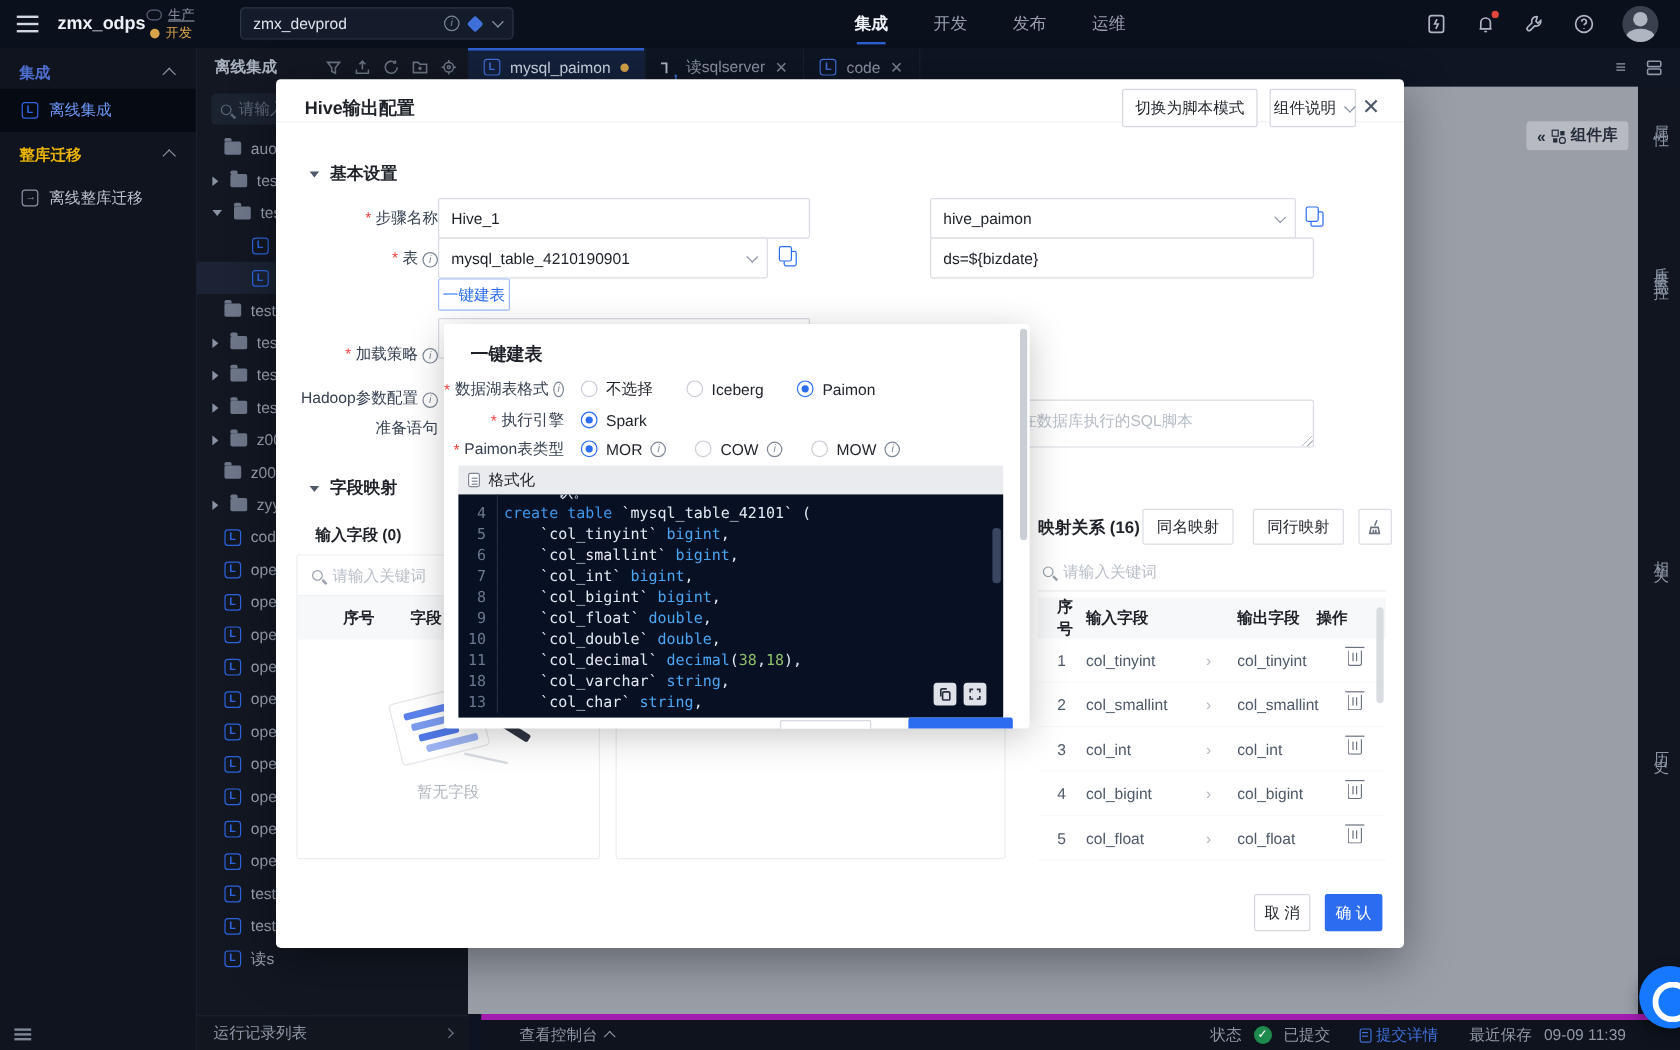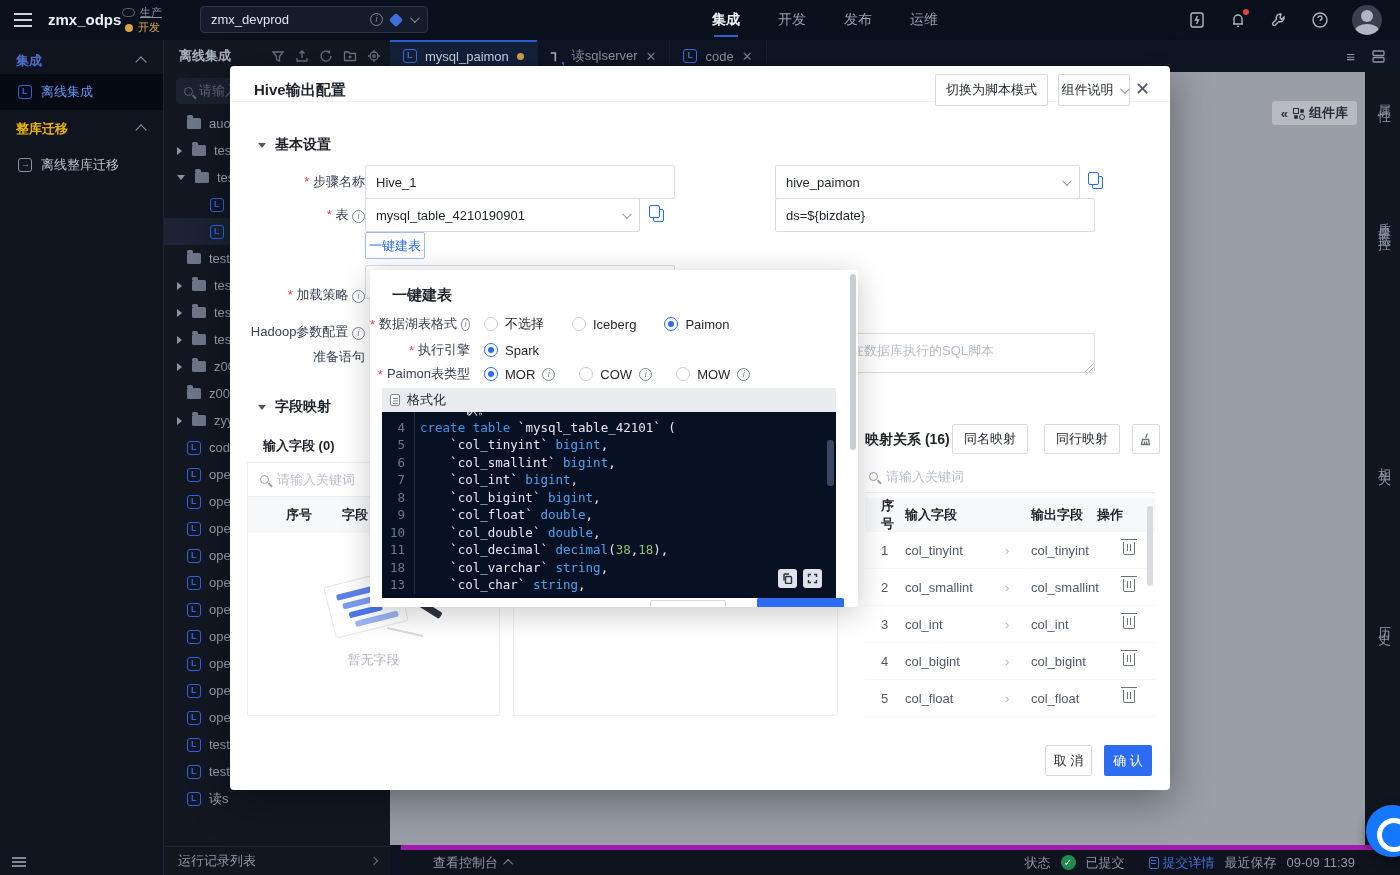--- a/index.html
+++ b/index.html
@@ -96,21 +96,21 @@
 
   
   #bottombar { position:absolute; left:401px; bottom:0; width:1010px; height:30px; background:#0e131d; border-top:5px solid #a21caf; display:flex; align-items:center; z-index:3; }
   #console-toggle { display:flex; align-items:center; gap:8px; color:#8f97a6; margin-left:32px; cursor:pointer; }
   .chev-up { width:7px; height:7px; border-left:1.5px solid #8f97a6; border-top:1.5px solid #8f97a6; transform:rotate(45deg) translateY(2px); }
   #statusbar { margin-left:auto; display:flex; align-items:center; gap:10px; padding-right:56px; color:#8f97a6; }
   .check-ok { width:15px; height:15px; border-radius:50%; background:#1f8a4d; color:#fff; font-size:10px; line-height:15px; text-align:center; }
   #submit-detail { color:#3f6fd8; display:flex; align-items:center; gap:4px; cursor:pointer; margin-left:14px; }
   .i-doc-blue { display:inline-block; width:10px; height:12px; border:1.2px solid #3f6fd8; border-radius:2px; position:relative; }
   .i-doc-blue::before { content:""; position:absolute; left:1px; top:2px; width:5px; height:1.2px; background:#3f6fd8; box-shadow:0 3px 0 #3f6fd8; }
-  #saved-label { }
+  #saved-label { margin-left:16px; }
   #float-help { position:absolute; right:-18px; bottom:18px; width:52px; height:52px; border-radius:50%; background:#1677ff; z-index:200; box-shadow:0 4px 12px rgba(0,0,0,.4); }
   #float-help::before { content:""; position:absolute; left:11px; top:13px; width:24px; height:24px; border:5px solid #fff; border-radius:50%; border-right-color:transparent; }
 
   
   #modal { position:absolute; left:230px; top:66px; width:940px; height:724px; background:#fff; border-radius:4px; box-shadow:0 10px 40px rgba(0,0,0,.38); z-index:100; color:#1f2329; }
   #modal-head { position:absolute; left:0; top:0; width:940px; height:36px; border-bottom:1px solid #f0f1f3; }
   #modal-title { position:absolute; left:24px; top:15px; font-size:15px; font-weight:bold; }
   .btn-ghost { position:absolute; height:32px; border:1px solid #d4d7de; border-radius:2px; background:#fff; display:flex; align-items:center; justify-content:center; gap:6px; color:#1f2329; cursor:pointer; font-size:13px; }
   #btn-script { left:705px; top:8px; width:113px; }
   #btn-compdoc { left:828px; top:8px; width:72px; }

